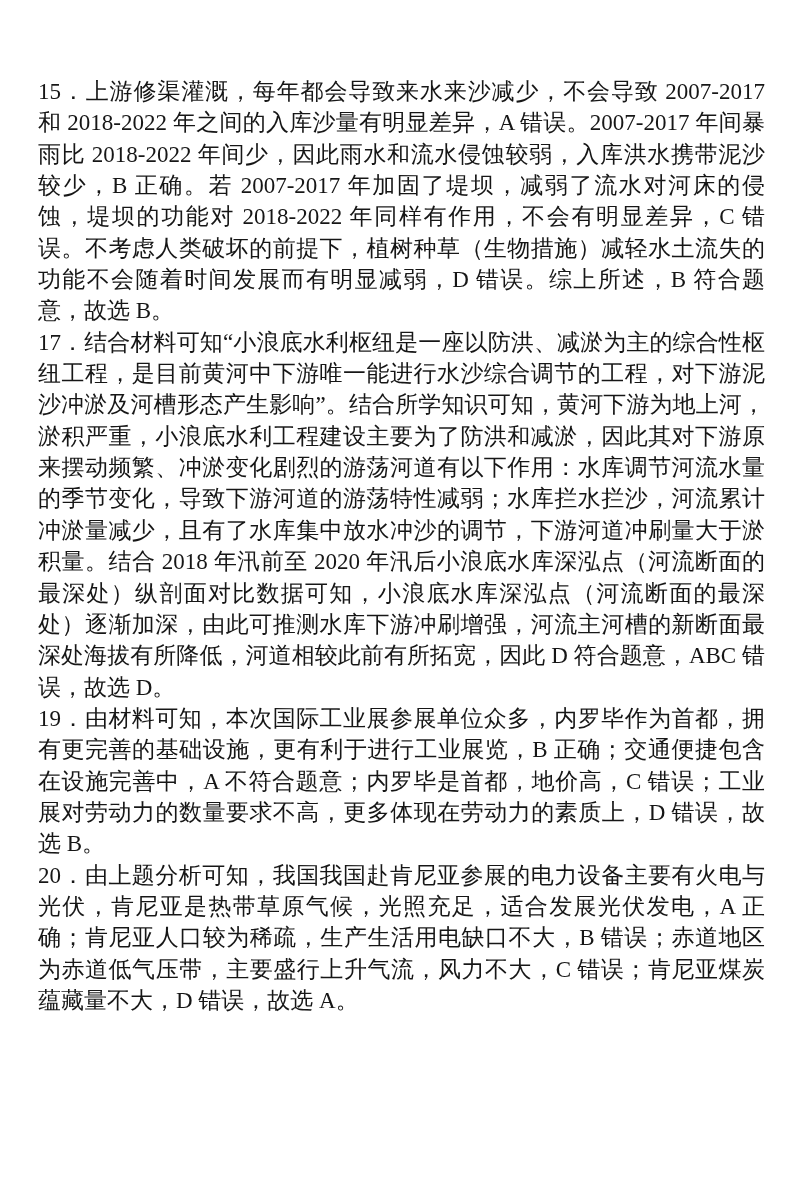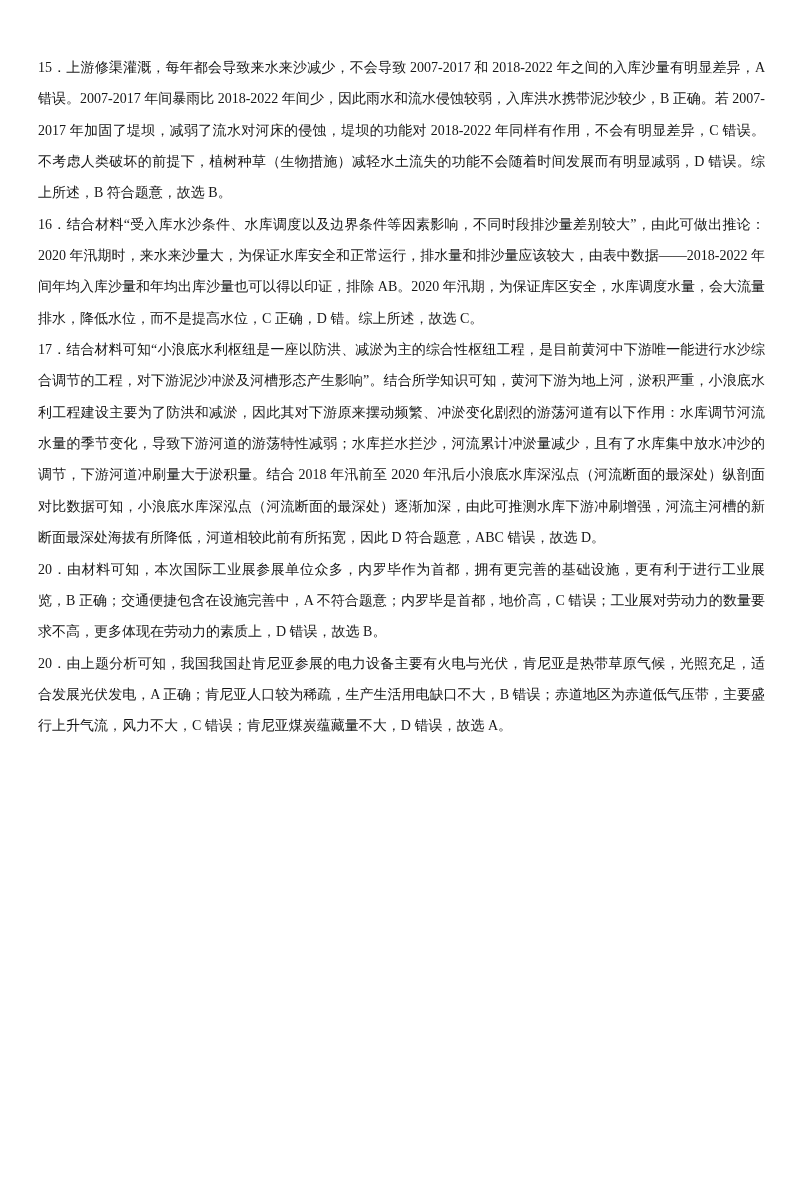--- a/index.html
+++ b/index.html
@@ -6,36 +6,35 @@
     margin: 0;
     padding: 0;
     background: #ffffff;
   }
   .page {
     position: relative;
     box-sizing: border-box;
     width: 800px;
     height: 1195px;
     background: #ffffff;
-    padding: 52px 35px 0 38px;
+    padding: 76px 35px 0 38px;
     font-family: "Liberation Serif", "DejaVu Serif", serif;
-    font-size: 14px;
+    font-size: 23px;
     line-height: 31.35px;
     color: #161616;
     overflow: hidden;
   }
   p.answer {
     margin: 0;
     padding: 0;
     text-align: justify;
   }
 </style>
 </head>
 <body>
 
 <div class="page">
   <p class="answer">15．上游修渠灌溉，每年都会导致来水来沙减少，不会导致 2007-2017 和 2018-2022 年之间的入库沙量有明显差异，A 错误。2007-2017 年间暴雨比 2018-2022 年间少，因此雨水和流水侵蚀较弱，入库洪水携带泥沙较少，B 正确。若 2007-2017 年加固了堤坝，减弱了流水对河床的侵蚀，堤坝的功能对 2018-2022 年同样有作用，不会有明显差异，C 错误。不考虑人类破坏的前提下，植树种草（生物措施）减轻水土流失的功能不会随着时间发展而有明显减弱，D 错误。综上所述，B 符合题意，故选 B。</p>
-  <p class="answer">16．结合材料“受入库水沙条件、水库调度以及边界条件等因素影响，不同时段排沙量差别较大”，由此可做出推论：2020 年汛期时，来水来沙量大，为保证水库安全和正常运行，排水量和排沙量应该较大，由表中数据——2018-2022 年间年均入库沙量和年均出库沙量也可以得以印证，排除 AB。2020 年汛期，为保证库区安全，水库调度水量，会大流量排水，降低水位，而不是提高水位，C 正确，D 错。综上所述，故选 C。</p>
   <p class="answer">17．结合材料可知“小浪底水利枢纽是一座以防洪、减淤为主的综合性枢纽工程，是目前黄河中下游唯一能进行水沙综合调节的工程，对下游泥沙冲淤及河槽形态产生影响”。结合所学知识可知，黄河下游为地上河，淤积严重，小浪底水利工程建设主要为了防洪和减淤，因此其对下游原来摆动频繁、冲淤变化剧烈的游荡河道有以下作用：水库调节河流水量的季节变化，导致下游河道的游荡特性减弱；水库拦水拦沙，河流累计冲淤量减少，且有了水库集中放水冲沙的调节，下游河道冲刷量大于淤积量。结合 2018 年汛前至 2020 年汛后小浪底水库深泓点（河流断面的最深处）纵剖面对比数据可知，小浪底水库深泓点（河流断面的最深处）逐渐加深，由此可推测水库下游冲刷增强，河流主河槽的新断面最深处海拔有所降低，河道相较此前有所拓宽，因此 D 符合题意，ABC 错误，故选 D。</p>
-  <p class="answer">20．由材料可知，本次国际工业展参展单位众多，内罗毕作为首都，拥有更完善的基础设施，更有利于进行工业展览，B 正确；交通便捷包含在设施完善中，A 不符合题意；内罗毕是首都，地价高，C 错误；工业展对劳动力的数量要求不高，更多体现在劳动力的素质上，D 错误，故选 B。</p>
+  <p class="answer">19．由材料可知，本次国际工业展参展单位众多，内罗毕作为首都，拥有更完善的基础设施，更有利于进行工业展览，B 正确；交通便捷包含在设施完善中，A 不符合题意；内罗毕是首都，地价高，C 错误；工业展对劳动力的数量要求不高，更多体现在劳动力的素质上，D 错误，故选 B。</p>
   <p class="answer">20．由上题分析可知，我国我国赴肯尼亚参展的电力设备主要有火电与光伏，肯尼亚是热带草原气候，光照充足，适合发展光伏发电，A 正确；肯尼亚人口较为稀疏，生产生活用电缺口不大，B 错误；赤道地区为赤道低气压带，主要盛行上升气流，风力不大，C 错误；肯尼亚煤炭蕴藏量不大，D 错误，故选 A。</p>
 
 </div>
 
 </body></html>

